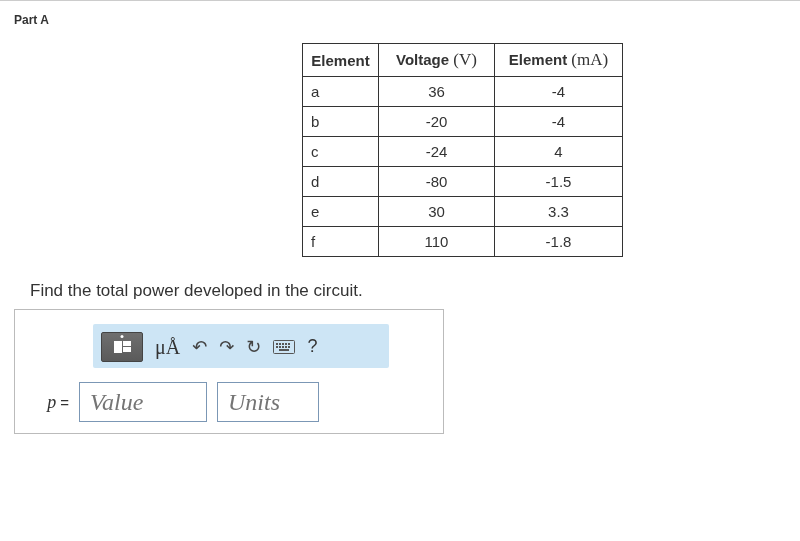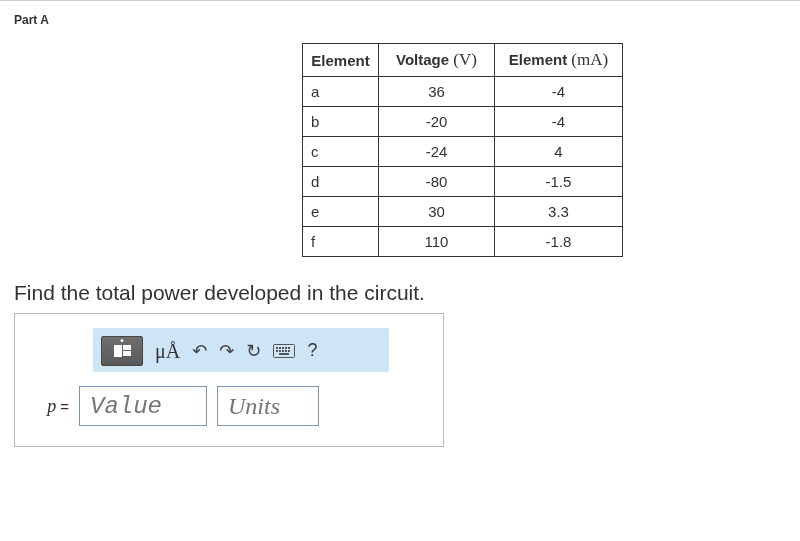--- a/index.html
+++ b/index.html
@@ -46,32 +46,32 @@
     table.data td.el {
       text-align: left;
       width: 76px;
       padding-left: 8px;
     }
     .col-v { width: 116px; margin-left: 8px; }
     .col-c { width: 128px; }
     .unit-upright { font-style: normal; font-family: 'Times New Roman', serif; }
     .paren { font-family: 'Times New Roman', serif; font-weight: normal; font-size: 17px; }
     .prompt1 {
-      margin: 16px 0 8px 0;
-      font-size: 21px;
+      margin: 16px 0 8px 16px;
+      font-size: 17px;
     }
     .prompt2 {
       font-weight: bold;
       margin-bottom: 20px;
       font-size: 15px;
     }
     .answer-panel {
       border: 1px solid #bbb;
       width: 430px;
-      padding: 14px 14px 20px 14px;
+      padding: 14px 14px 11px 14px;
       margin-top: 6px;
     }
     .toolbar {
       background: #cde5f5;
       border-radius: 2px;
       padding: 7px 8px 6px 8px;
       display: flex;
       align-items: center;
       gap: 12px;
       margin-left: 64px;
@@ -138,21 +138,21 @@
     .val-input, .unit-input {
       border: 1px solid #7b97b5;
       height: 40px;
       font-family: 'Times New Roman', serif;
       font-style: italic;
       font-size: 24px;
       color: #b5b5b5;
       padding: 0 10px;
       background: #fff;
     }
-    .val-input { width: 128px; font-family: Liberation Mono, monospace; }
+    .val-input { width: 128px; }
     .unit-input { width: 102px; }
   </style>
 </head>
 <body>
 
 <div class="hr-top"></div>
 <div class="part-label">Part A</div>
 
 <div class="content">
 

